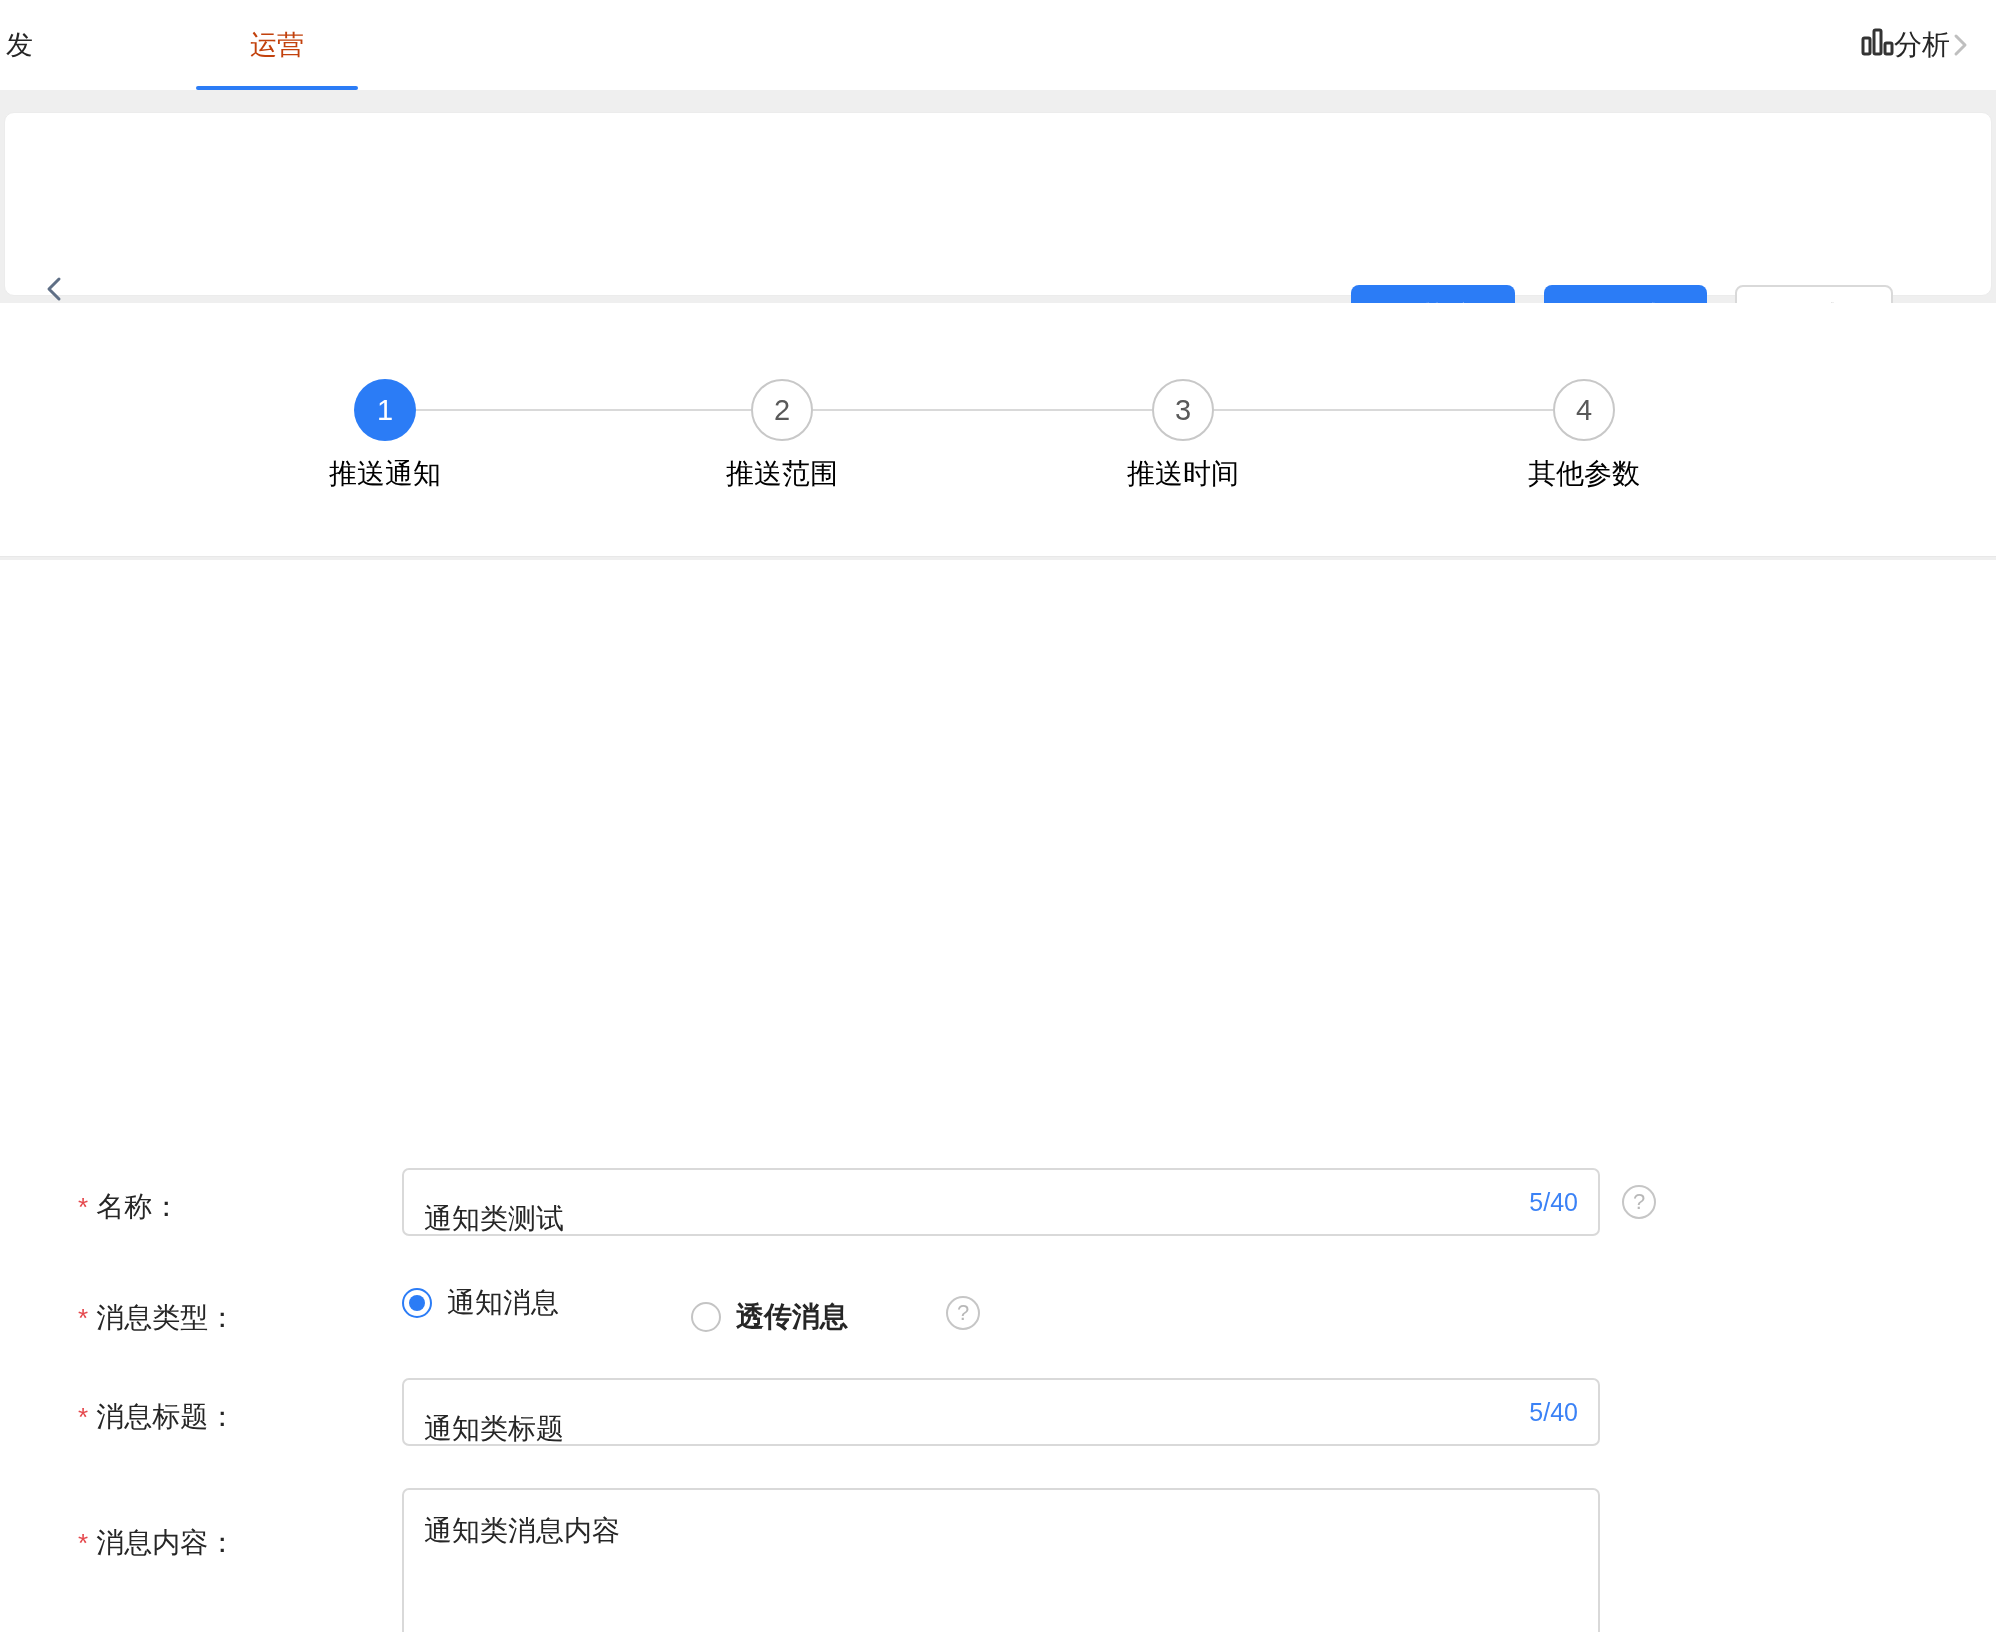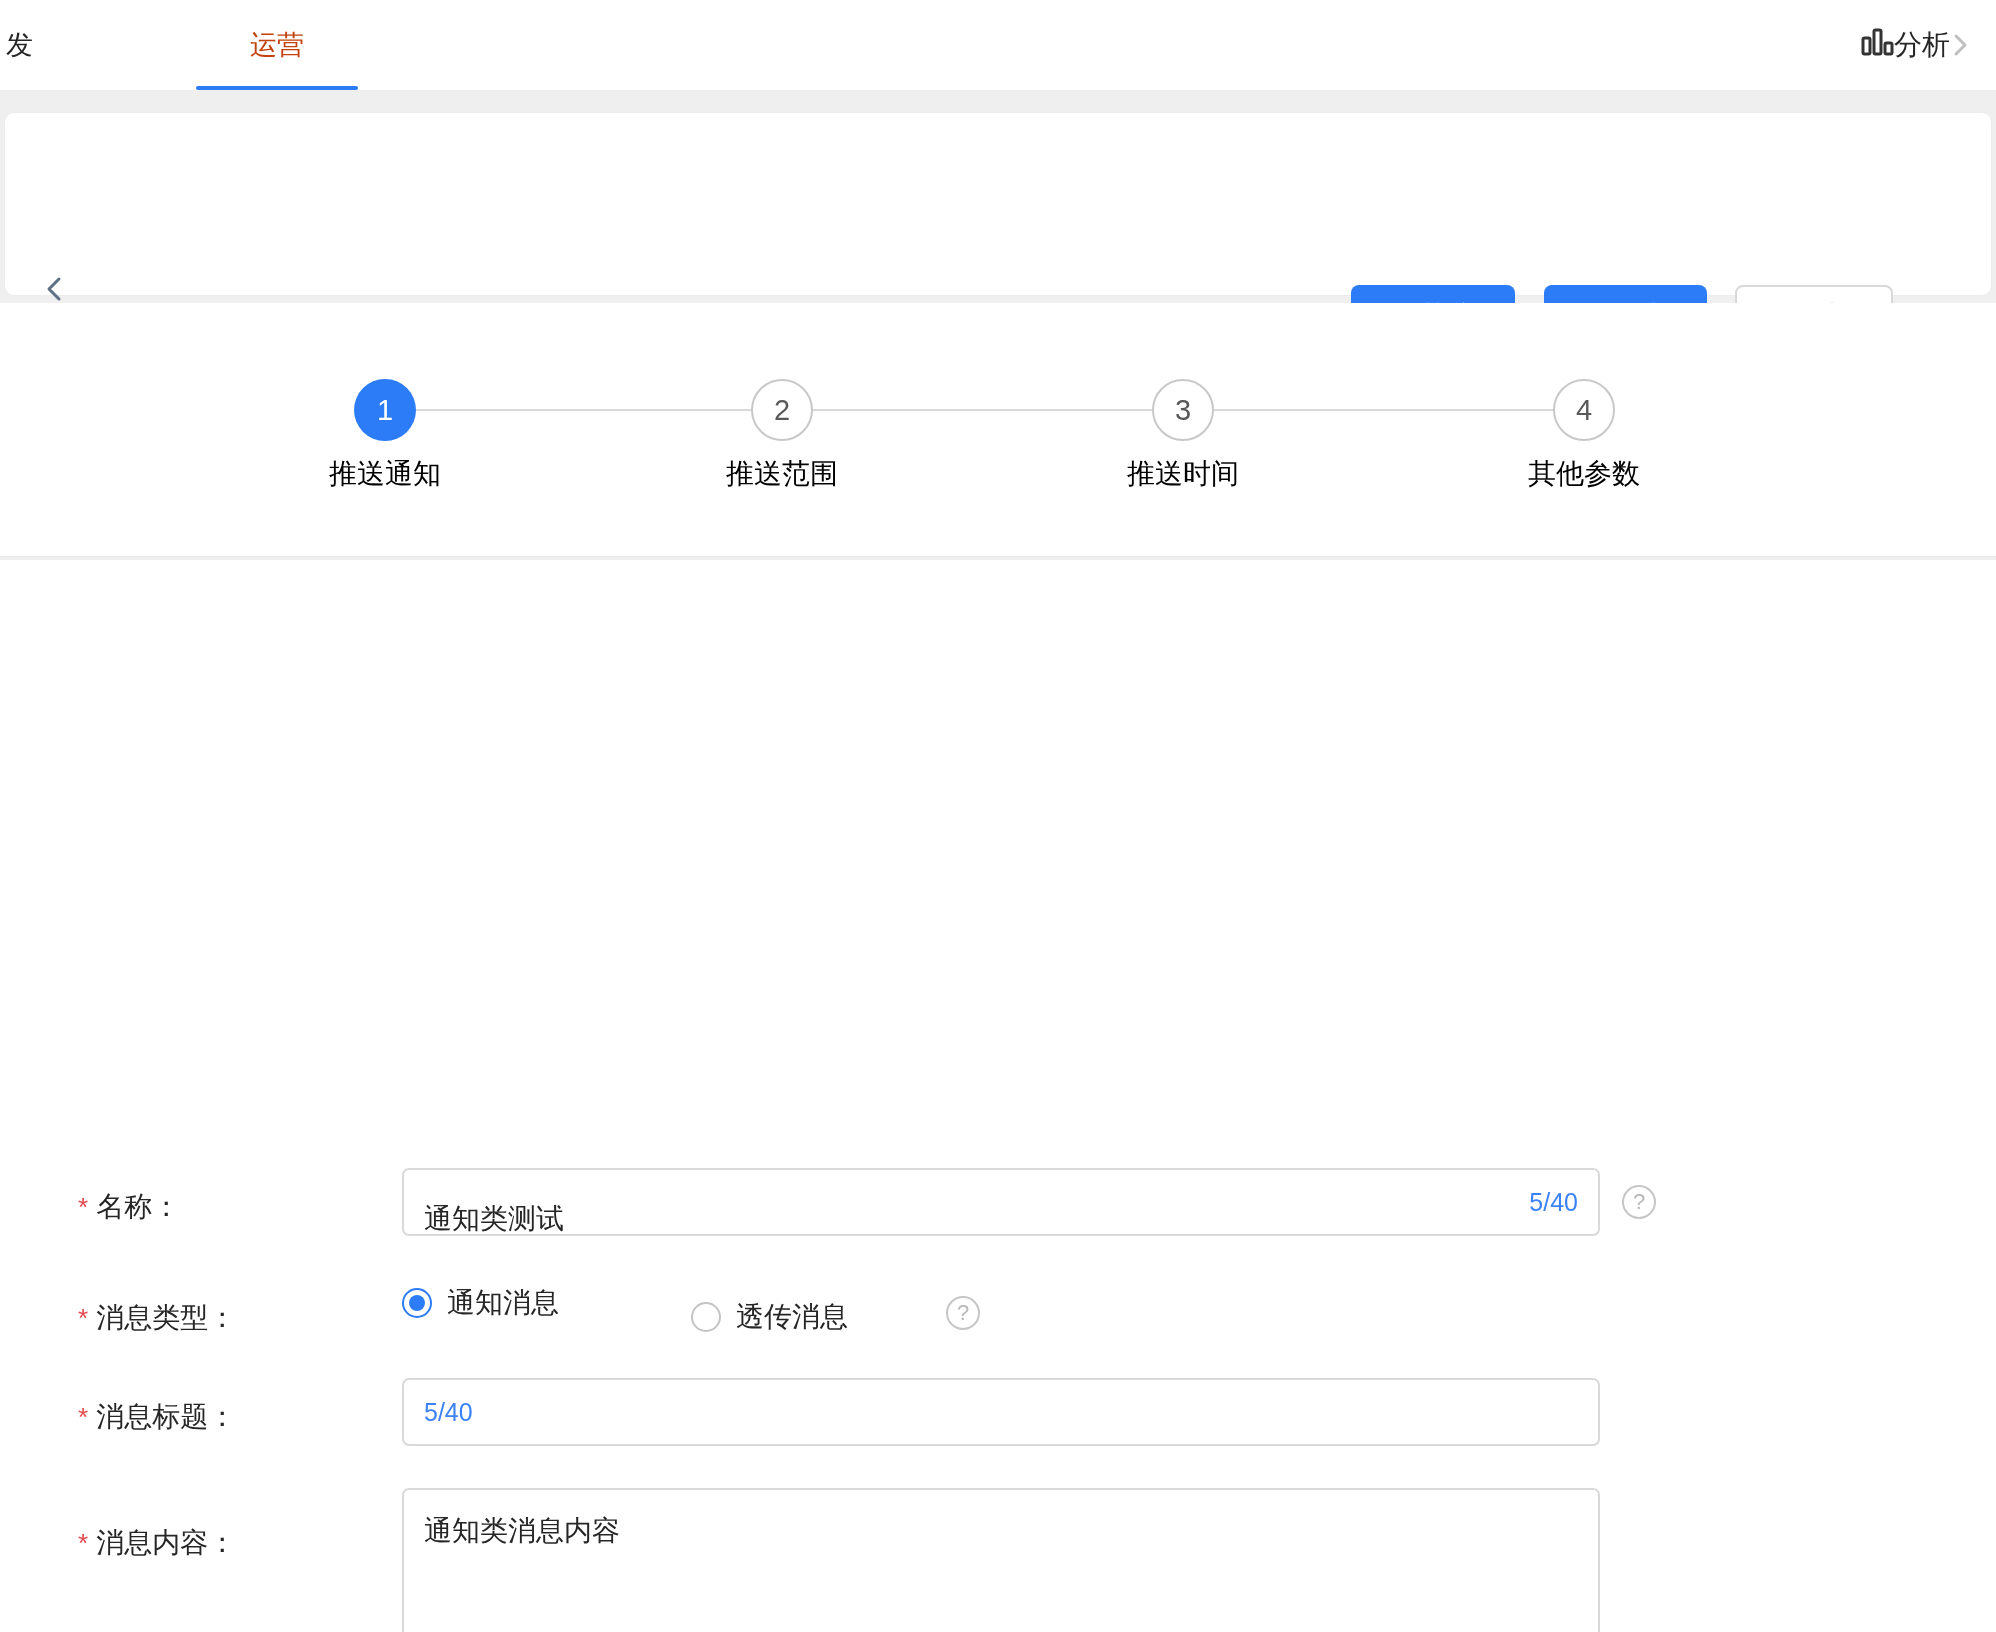--- a/index.html
+++ b/index.html
@@ -114,30 +114,31 @@
   </div>
   <span class="help" style="left:1622px; top:625px;">?</span>
 
   <div class="form-label" style="top:739px;">
     <span class="req">*</span><span>消息类型：</span>
   </div>
   <div class="radio" style="left:402px; top:704px;margin-top:20px;">
     <span class="radio-dot checked"></span>
     <span>通知消息</span>
   </div>
-  <div class="radio" style="left:691px; top:738px;">
+  <div class="radio" style="left:691px; top:738px;font-weight:bold;">
     <span class="radio-dot"></span>
     <span>透传消息</span>
   </div>
   <span class="help" style="left:946px; top:736px;">?</span>
 
   <div class="form-label" style="top:838px;">
     <span class="req">*</span><span>消息标题：</span>
   </div>
   <div class="input" style="top:818px;">
+    <span class="value">通知类标题</span>
     <span class="counter">5/40</span>
   </div>
 
   <div class="form-label" style="top:948px;margin-top:16px;">
     <span class="req">*</span><span>消息内容：</span>
   </div>
   <div class="textarea">
     <div>通知类消息内容</div>
 
   </div>

